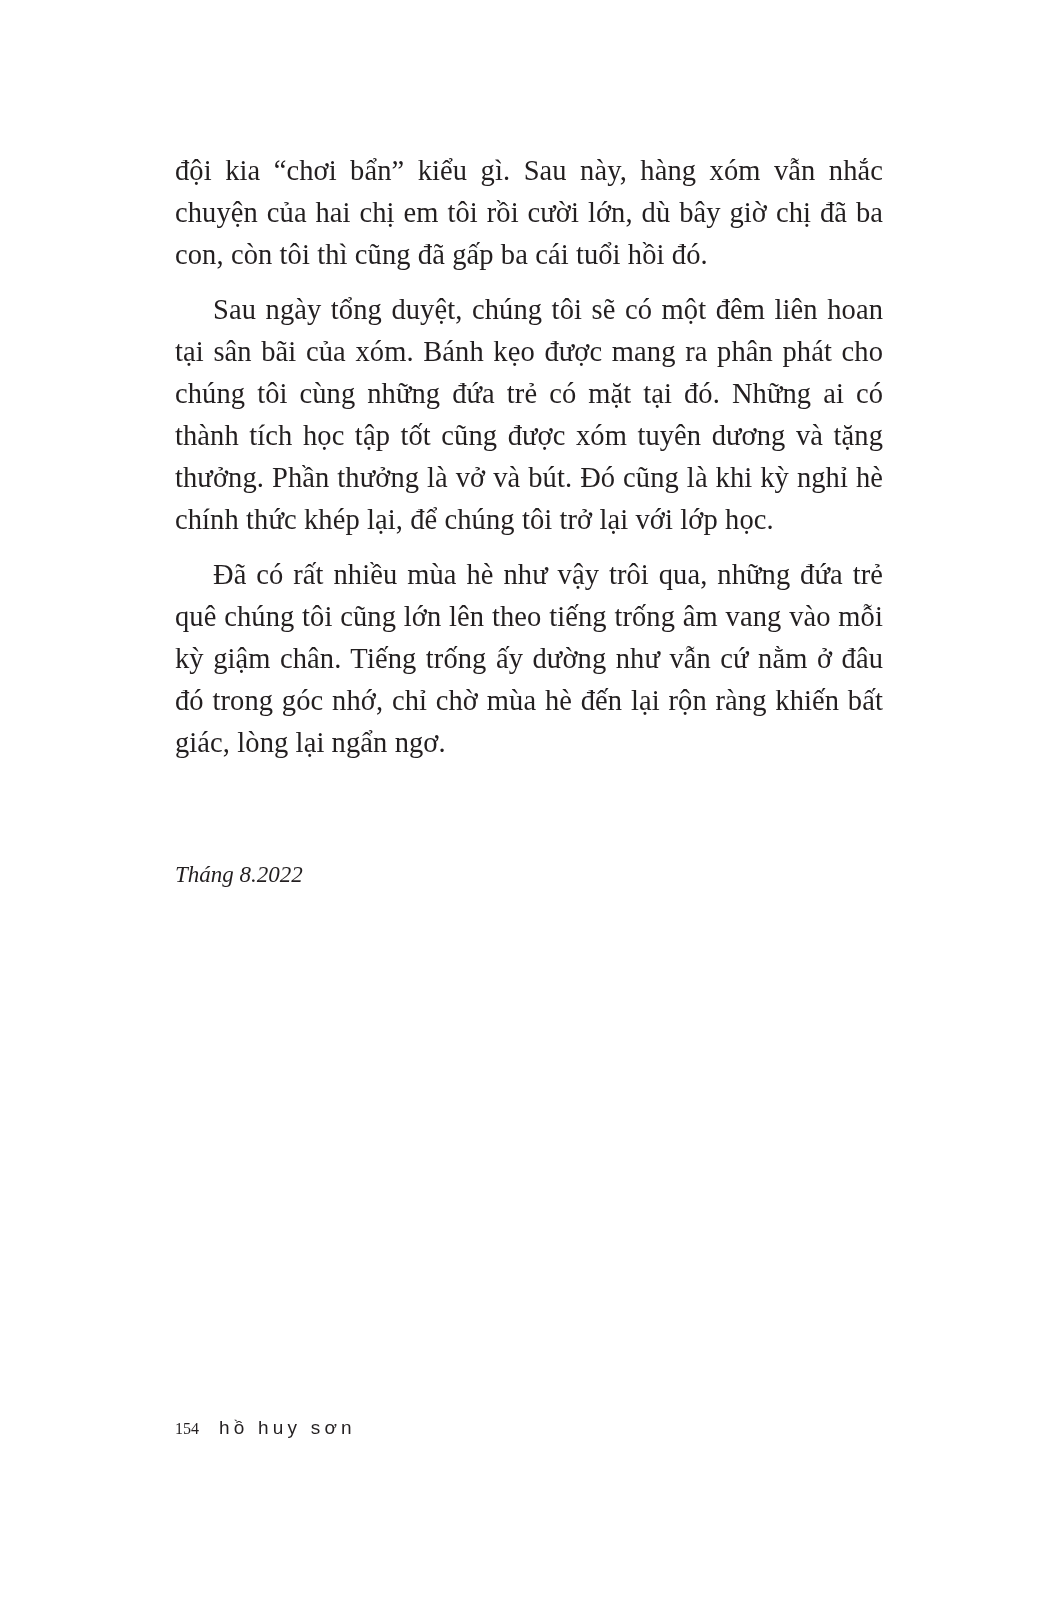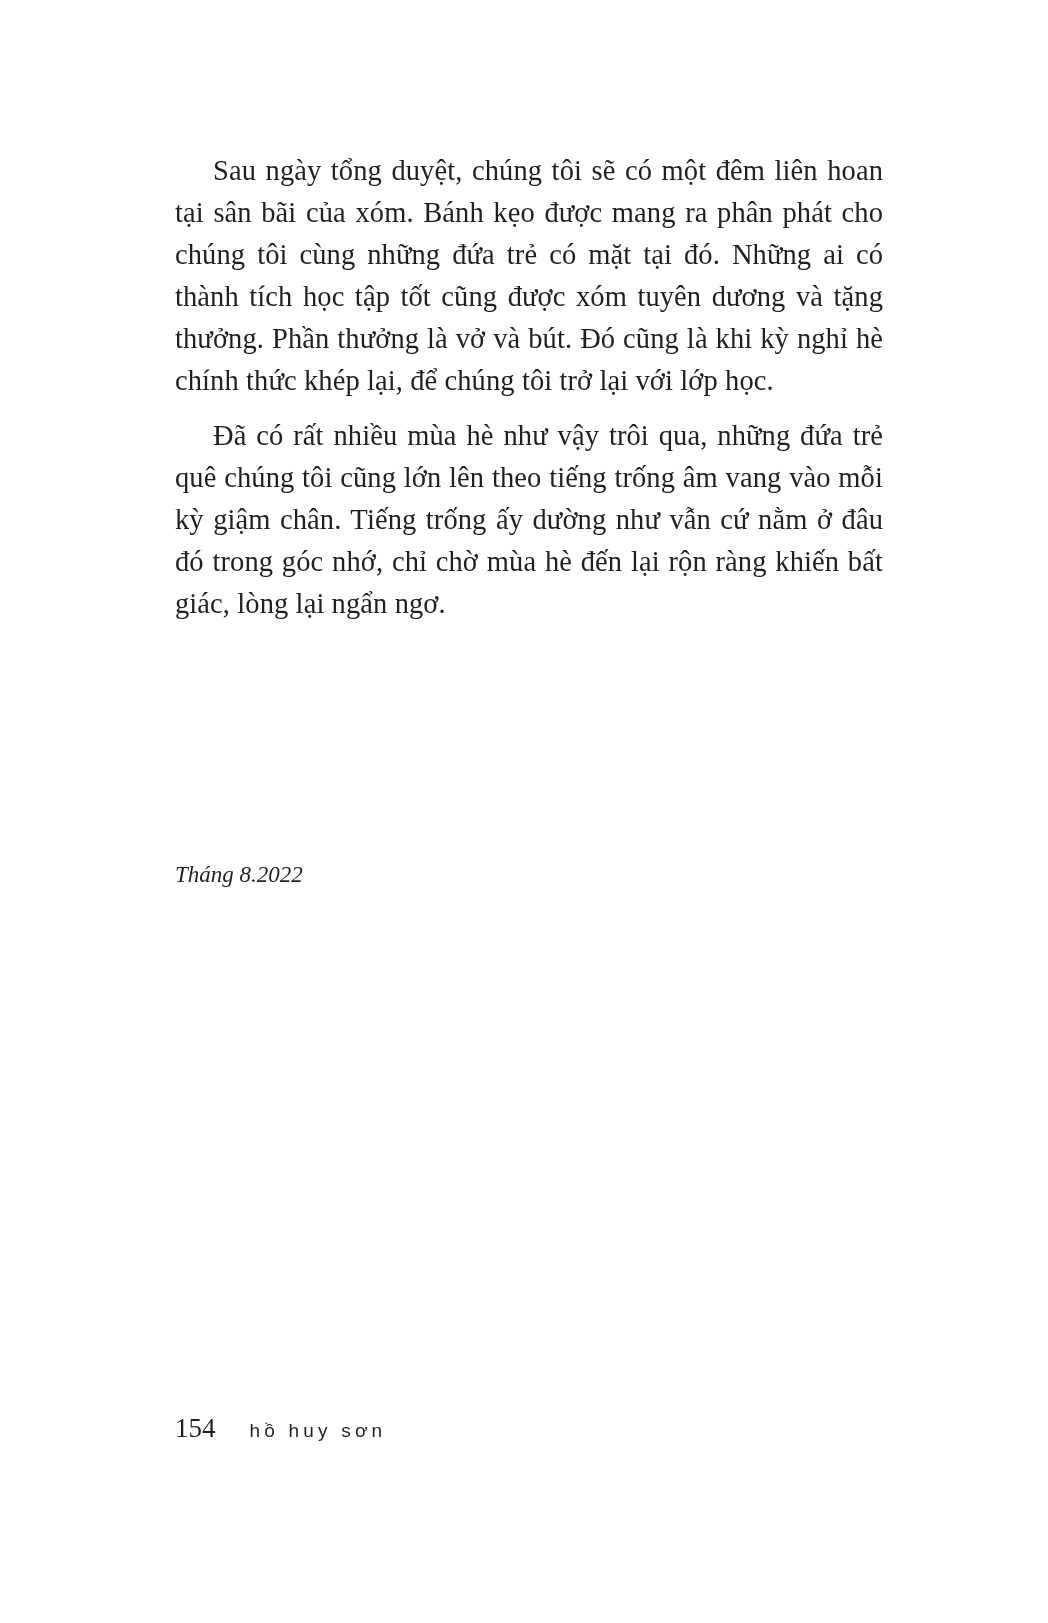--- a/index.html
+++ b/index.html
@@ -47,35 +47,36 @@
   .footer {
     position: absolute;
     left: 175px;
     top: 1412px;
     display: flex;
     align-items: baseline;
     color: #231f20;
   }
   .page-number {
     font-family: "Liberation Serif", "DejaVu Serif", serif;
-    font-size: 27px;
+    font-size: 16px;
     line-height: 32px;
   }
   .running-author {
-    margin-left: 34px;
+    margin-left: 20px;
     font-family: "Liberation Sans", "DejaVu Sans", sans-serif;
     font-size: 19px;
     letter-spacing: 4.2px;
     line-height: 32px;
   }
 </style>
 </head>
 <body>
 
 <div class="page-body">
+  <p class="para">đội kia “chơi bẩn” kiểu gì. Sau này, hàng xóm vẫn nhắc chuyện của hai chị em tôi rồi cười lớn, dù bây giờ chị đã ba con, còn tôi thì cũng đã gấp ba cái tuổi hồi đó.</p>
   <p class="para indent">Sau ngày tổng duyệt, chúng tôi sẽ có một đêm liên hoan tại sân bãi của xóm. Bánh kẹo được mang ra phân phát cho chúng tôi cùng những đứa trẻ có mặt tại đó. Những ai có thành tích học tập tốt cũng được xóm tuyên dương và tặng thưởng. Phần thưởng là vở và bút. Đó cũng là khi kỳ nghỉ hè chính thức khép lại, để chúng tôi trở lại với lớp học.</p>
   <p class="para indent">Đã có rất nhiều mùa hè như vậy trôi qua, những đứa trẻ quê chúng tôi cũng lớn lên theo tiếng trống âm vang vào mỗi kỳ giậm chân. Tiếng trống ấy dường như vẫn cứ nằm ở đâu đó trong góc nhớ, chỉ chờ mùa hè đến lại rộn ràng khiến bất giác, lòng lại ngẩn ngơ.</p>
 </div>
 
 <div class="date-line">Tháng 8.2022</div>
 
 <div class="footer">
   <span class="page-number">154</span>
   <span class="running-author">hồ huy sơn</span>
 </div>

